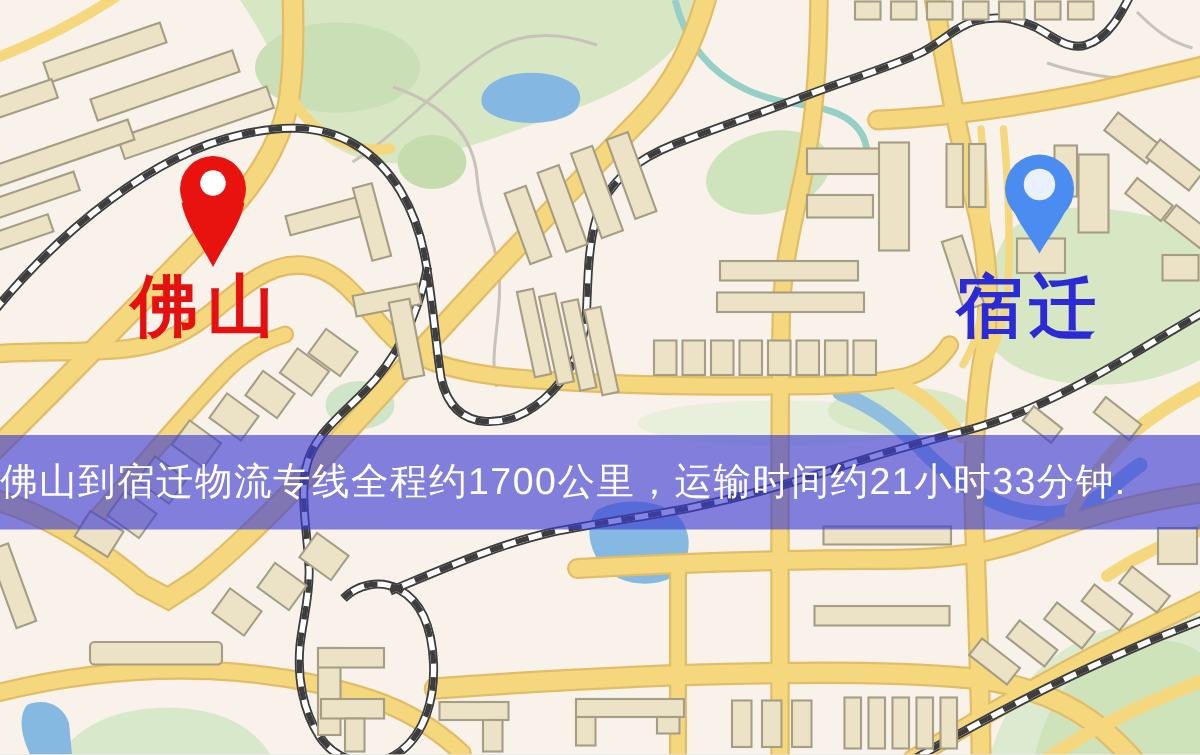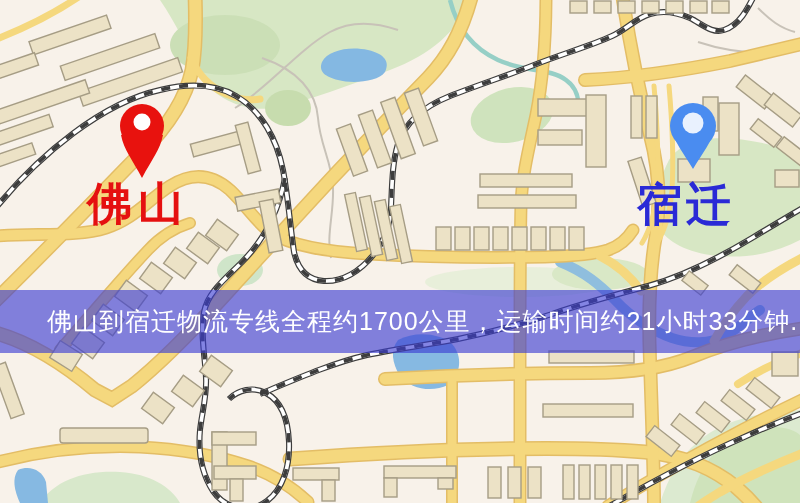--- a/index.html
+++ b/index.html
@@ -1,21 +1,21 @@
 <!DOCTYPE html>
 <html><head>
 <meta charset="utf-8">
 <style>
   html,body{margin:0;padding:0;background:#ddd;}
   .stage{position:relative;width:800px;height:503px;overflow:hidden;
          font-family:"Liberation Sans",sans-serif;background:#f8f2ea;}
   .stage svg{position:absolute;left:0;top:0;display:block;}
   .banner{position:absolute;left:0;top:290px;width:800px;height:63px;
           background:rgba(58,60,210,.63);display:flex;align-items:center;}
-  .banner span{color:#ffffff;font-size:25px;line-height:1;padding-left:47px;
+  .banner span{color:#ffffff;font-size:25px;line-height:1;
                white-space:nowrap;letter-spacing:1px;}
   .map-label{font-weight:bold;}
 </style>
 </head>
 <body>
 
 <div class="stage">
 <svg width="800" height="503" viewBox="0 0 800 503">
   <defs>
 

